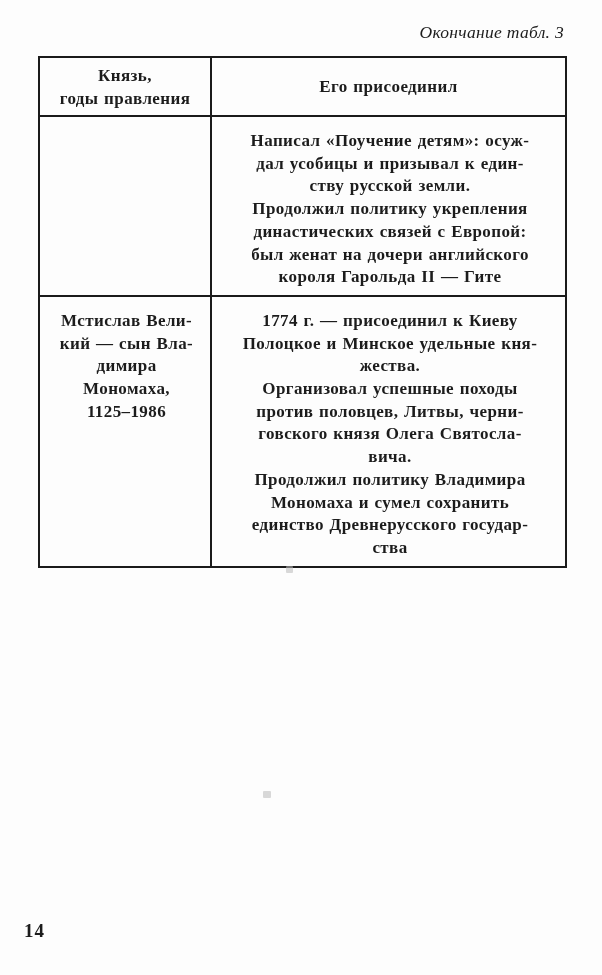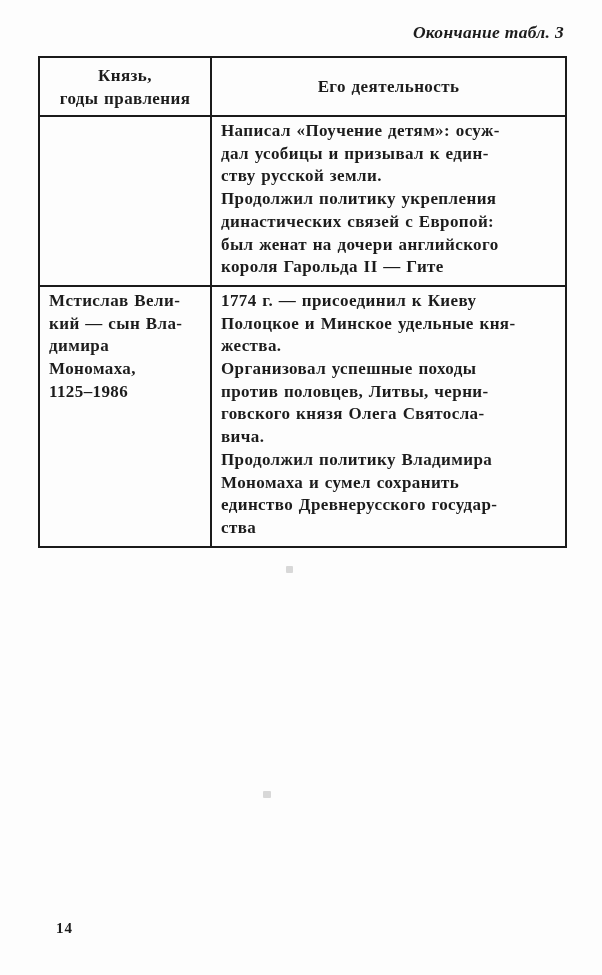--- a/index.html
+++ b/index.html
@@ -13,21 +13,21 @@
     background: #fdfdfd;
     font-family: "Liberation Serif", serif;
     color: #1c1c1c;
     overflow: hidden;
   }
   .continuation-note {
     position: absolute;
     top: 22px;
     right: 38px;
     font-size: 17.5px;
-    font-weight: bold;
+    font-weight: normal;
     font-style: italic;
     letter-spacing: 0.3px;
   }
   table.princes-table {
     position: absolute;
     left: 38px;
     top: 56px;
     width: 527px;
     border-collapse: collapse;
     table-layout: fixed;
@@ -46,32 +46,32 @@
   .princes-table th {
     text-align: center;
     vertical-align: middle;
     line-height: 23px;
     padding: 4px 4px;
     height: 59px;
     white-space: pre-line;
   }
   .princes-table td {
     vertical-align: top;
-    text-align: left;
+    text-align: center;
     line-height: 22.7px;
-    padding: 3px 6px 6px 9px;
+    padding: 13px 6px 6px 9px;
     white-space: pre-line;
   }
   .princes-table tr.row-1 td { height: 163px; }
   .princes-table tr.row-2 td { height: 254px; }
   .page-number {
     position: absolute;
-    left: 56px;
+    left: 24px;
     top: 920px;
-    font-size: 15px;
+    font-size: 19px;
     font-weight: bold;
     letter-spacing: 1px;
     font-family: Liberation Serif, serif;
   }
   .speck {
     position: absolute;
     background: #b9b9b9;
     border-radius: 1px;
     opacity: 0.55;
   }
@@ -85,21 +85,21 @@
 
 <table class="princes-table">
   <colgroup>
     <col class="col-prince">
     <col class="col-activity">
   </colgroup>
   <thead>
     <tr>
       <th>Князь,
 годы правления</th>
-      <th>Его деятельность</th>
+      <th>Его присоединил</th>
     </tr>
   </thead>
   <tbody>
     <tr class="row-1">
       <td></td>
       <td>Написал «Поучение детям»: осуж-
 дал усобицы и призывал к един-
 ству русской земли.
 Продолжил политику укрепления
 династических связей с Европой:

